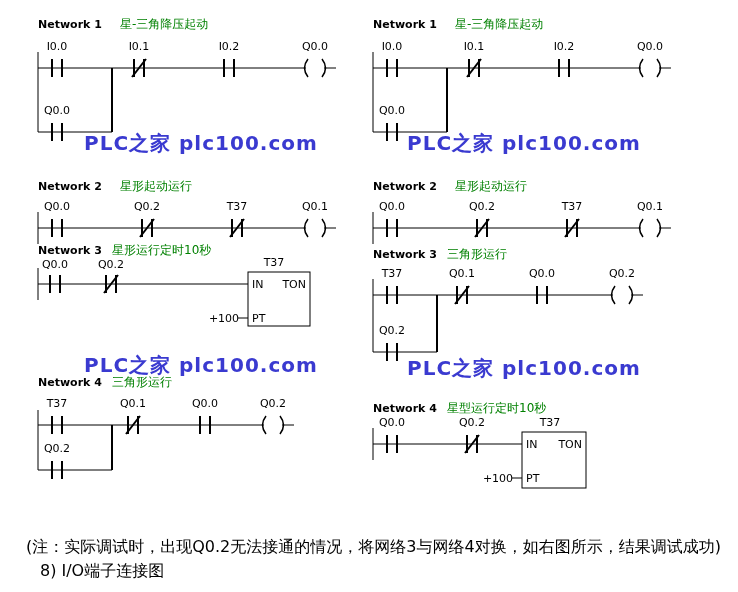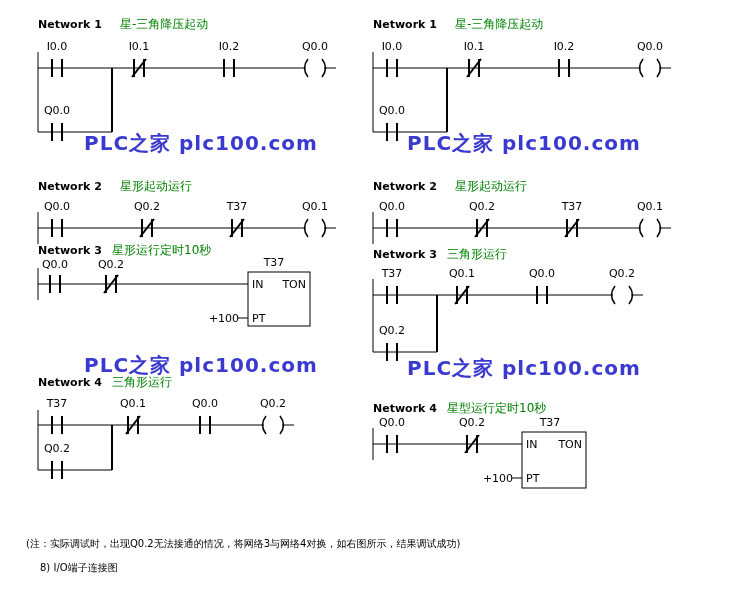--- a/index.html
+++ b/index.html
@@ -17,21 +17,21 @@
   text{font-family:"DejaVu Sans",sans-serif;fill:#000000;stroke:none;}
   .hdr{font-size:11px;font-weight:bold;}
   .ttl{font-size:12px;fill:#008000;}
   .lbl{font-size:11px;text-anchor:middle;}
   .boxlbl{font-size:11px;}
   .boxlbl-r{font-size:11px;text-anchor:end;}
   .wm{
     position:absolute;font-weight:bold;font-size:20px;color:#3a3ad0;
     letter-spacing:1px;white-space:nowrap;
   }
-  .note{position:absolute;font-size:10px;color:#000000;white-space:nowrap;}
+  .note{position:absolute;font-size:16px;color:#000000;white-space:nowrap;}
 </style>
 </head>
 <body>
 
 <svg width="738" height="592" viewBox="0 0 738 592">
   <defs>
     <g id="c-no" class="sym">
         <line x1="0" y1="-9" x2="0" y2="9"></line>
         <line x1="10" y1="-9" x2="10" y2="9"></line>
       </g>

